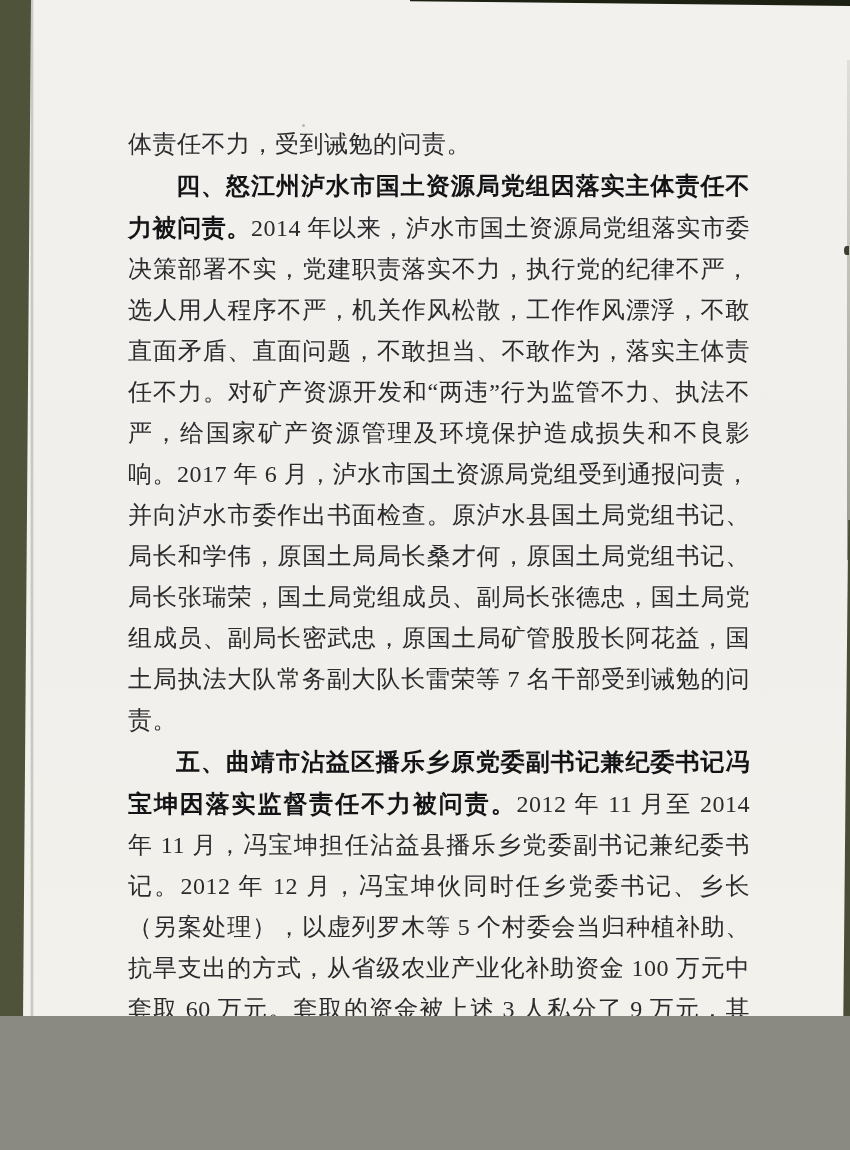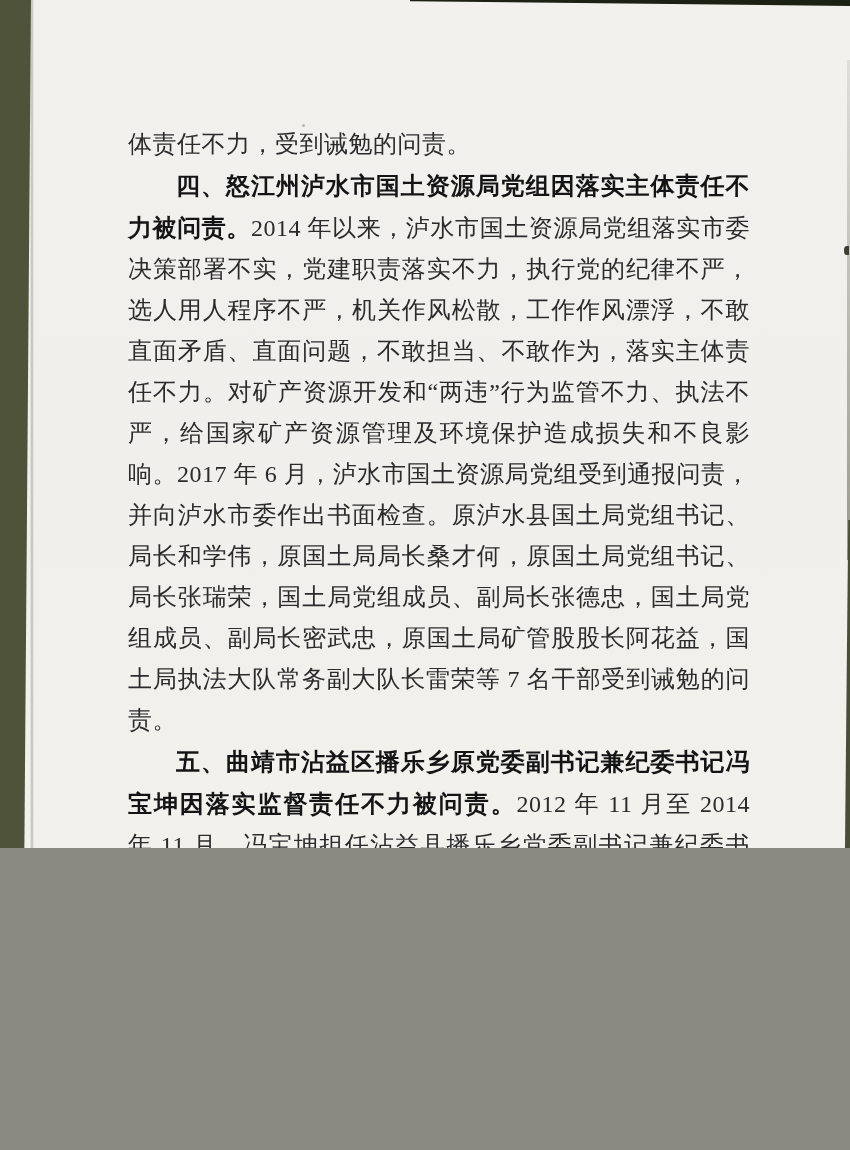--- a/index.html
+++ b/index.html
@@ -3,21 +3,21 @@
 <meta charset="utf-8">
 <style>
   html, body { margin: 0; padding: 0; }
   body {
     width: 850px; height: 1150px;
     background: #8a8a82;
     font-family: "Liberation Serif", "DejaVu Serif", serif;
   }
   .scan-page {
     position: relative;
-    width: 850px; height: 848px;
+    width: 850px; height: 1016px;
     background: #f1f0ec;
     background-image: linear-gradient(180deg, #f2f1ee 0%, #f0efeb 55%, #f2f1ec 100%);
     overflow: hidden;
   }
   
   .border-left {
     position: absolute; left: 0; top: 0; width: 32px; height: 1150px;
     background: #4f5339;
     clip-path: polygon(0 0, 31px 0, 22px 100%, 0 100%);
   }

